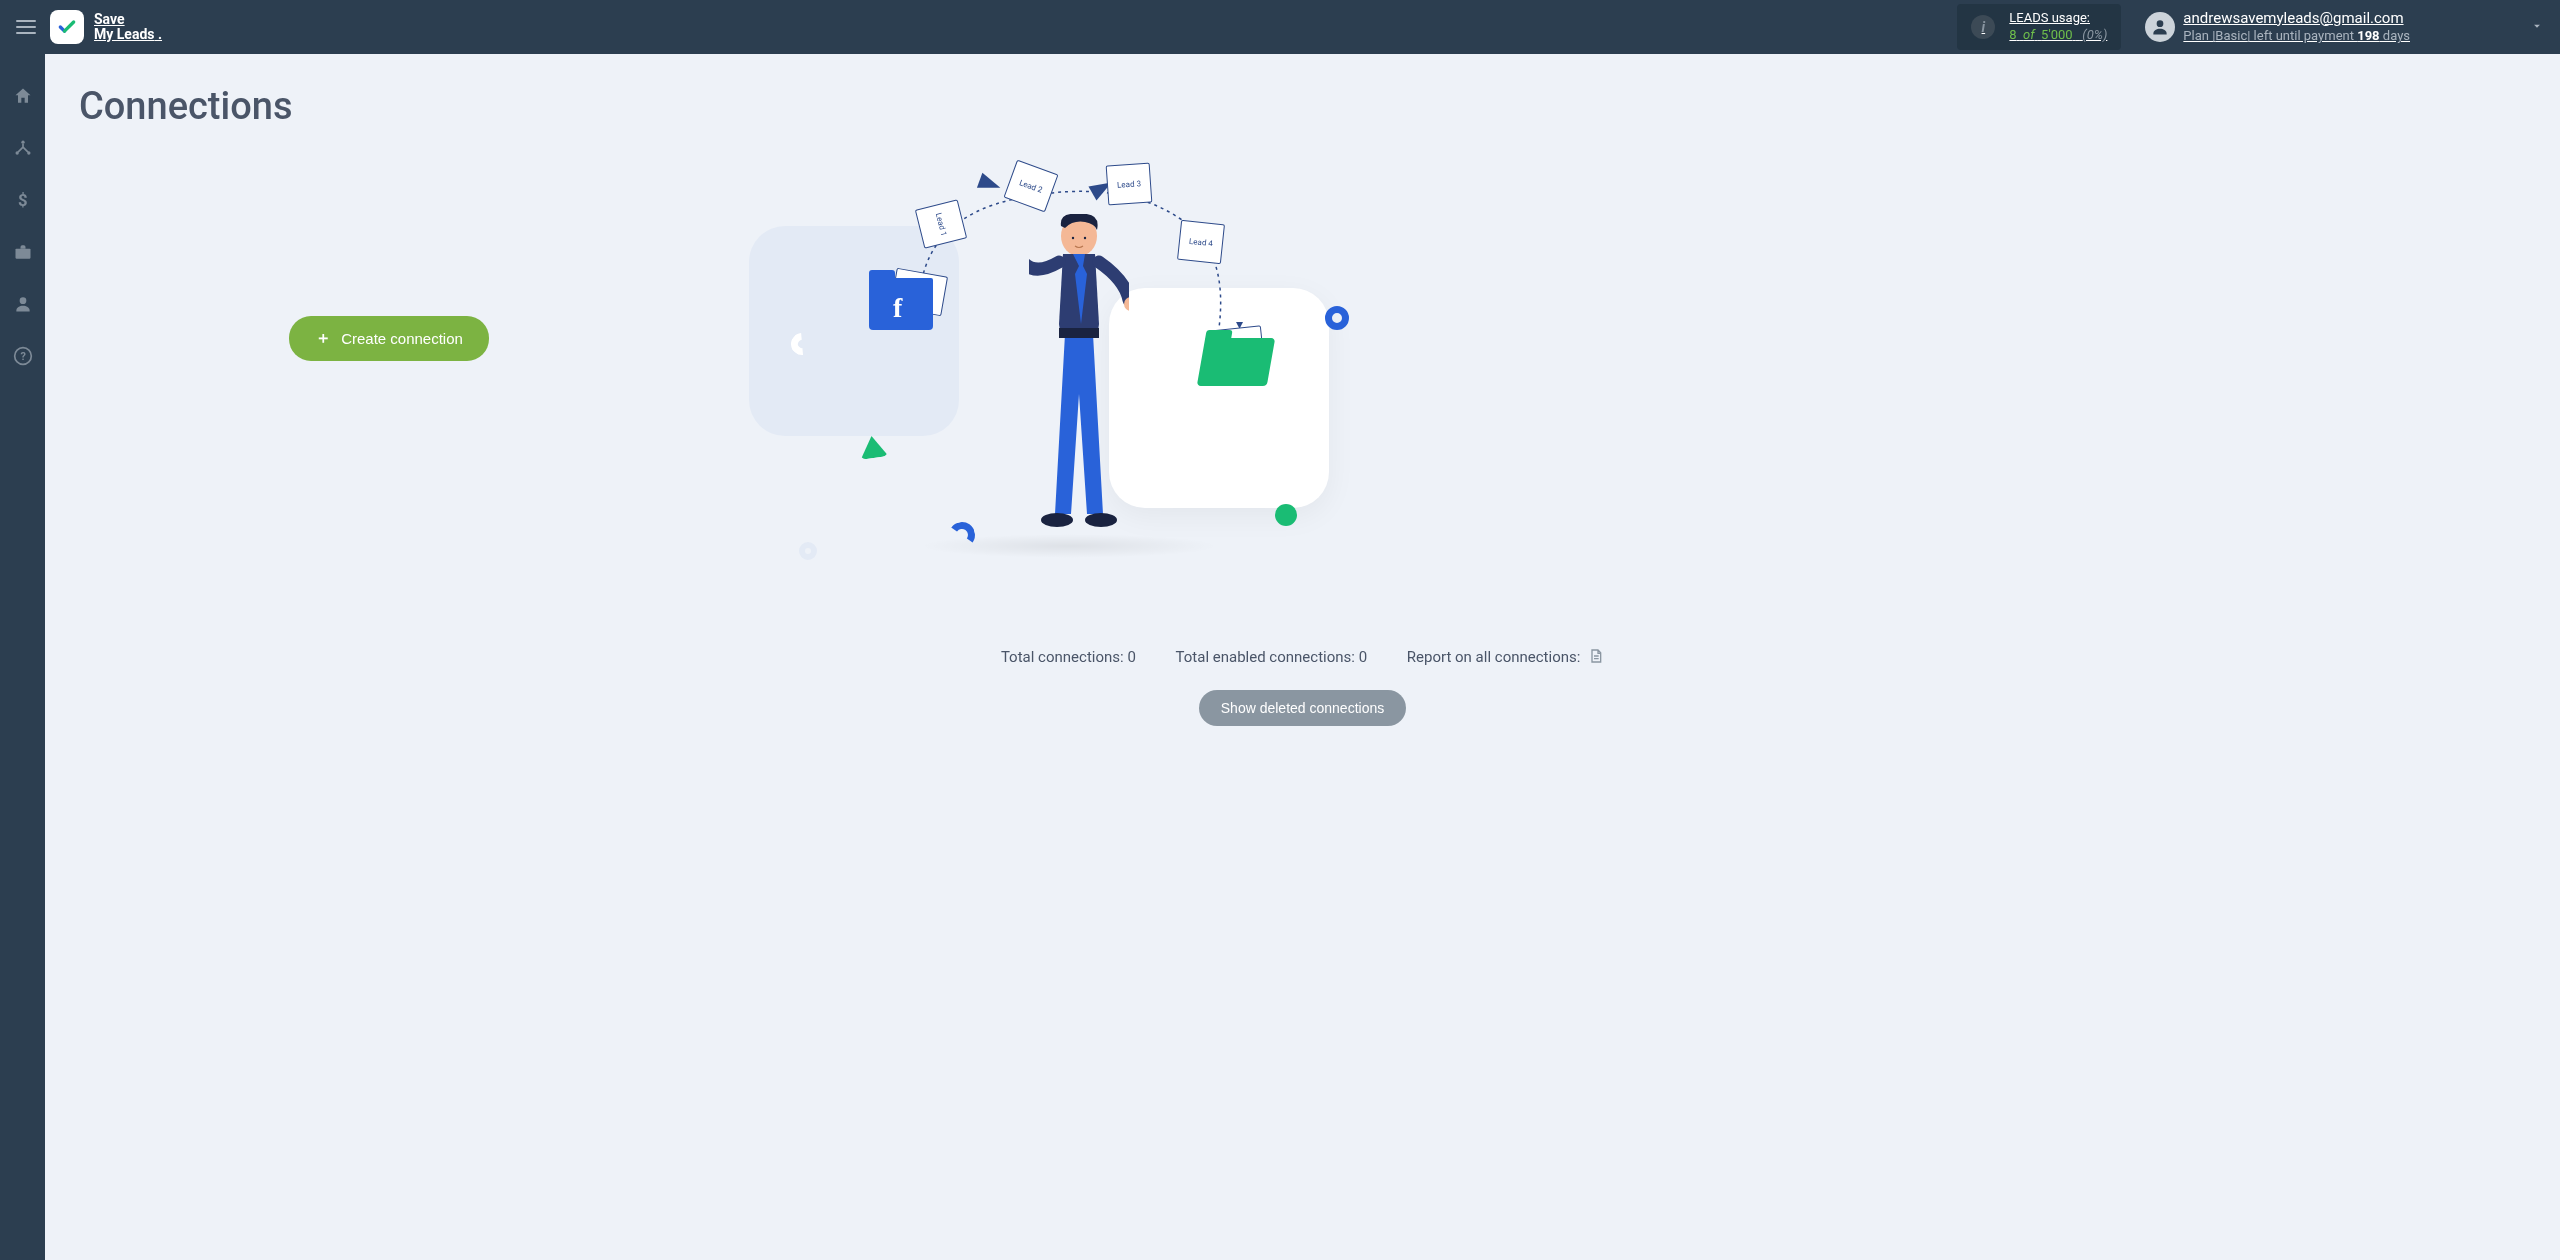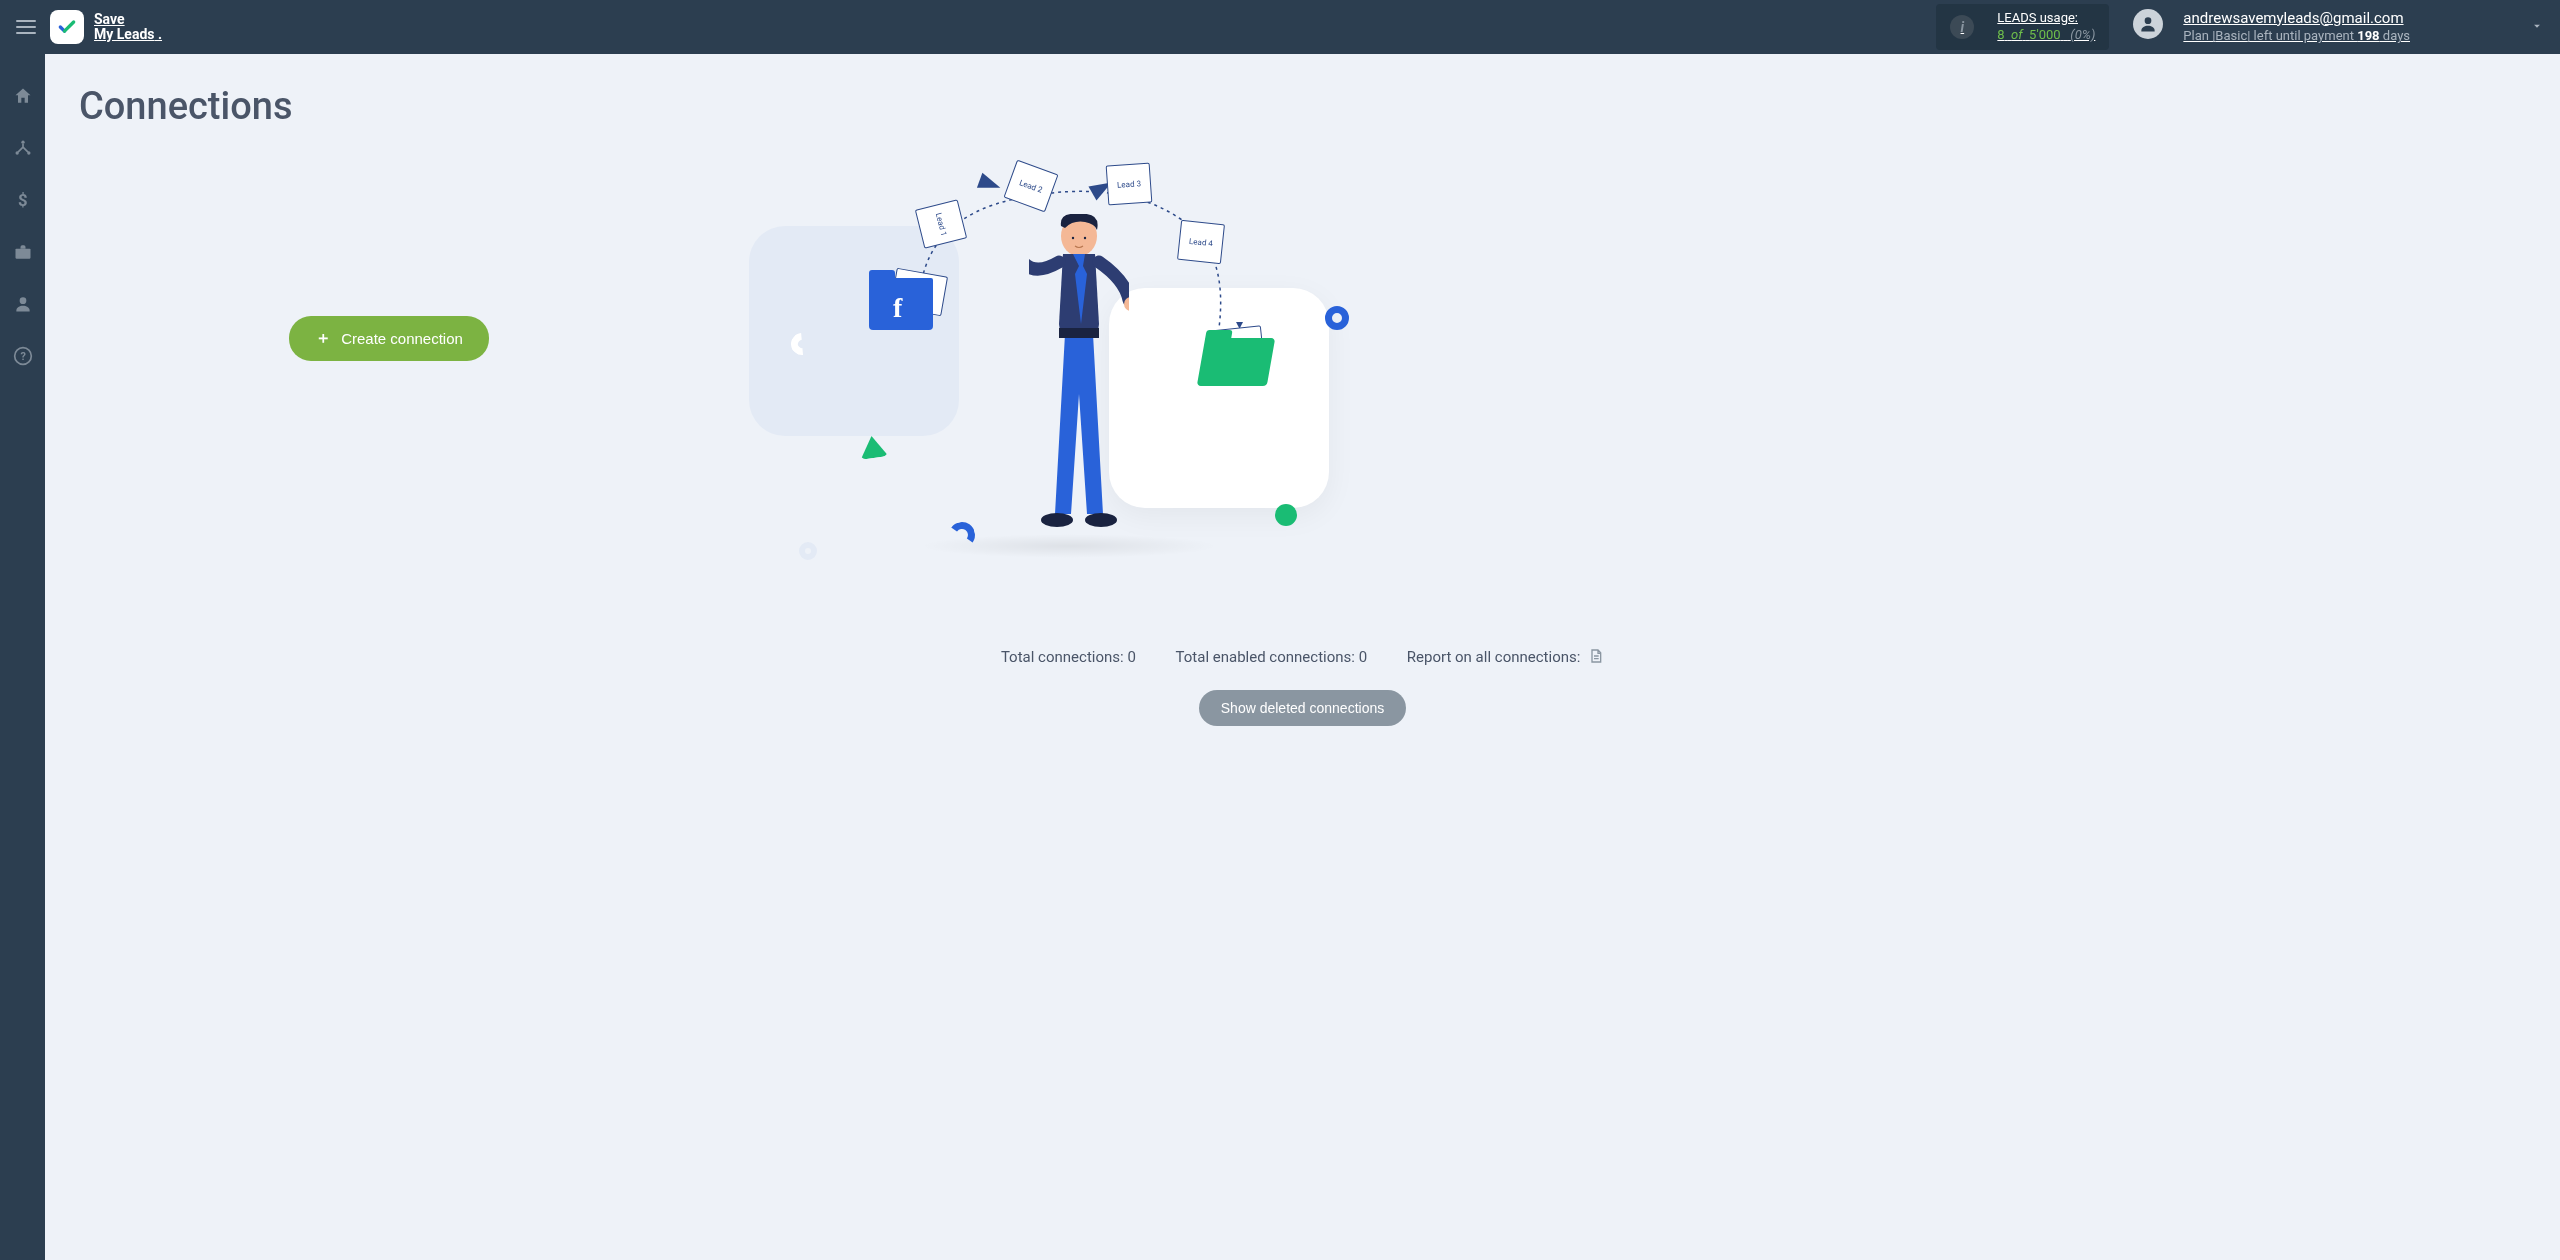--- a/index.html
+++ b/index.html
@@ -21,26 +21,26 @@
     .hamburger { display:flex; flex-direction:column; gap:4px; margin-right:14px; cursor:pointer; }
     .hamburger span { width:20px; height:2px; background:#aab4bf; border-radius:1px; }
     .logo { display:flex; align-items:center; gap:10px; }
     .logo-box { width:34px; height:34px; background:#fff; border-radius:8px; display:flex; align-items:center; justify-content:center; }
     .logo-check { width:20px; height:20px; }
     .logo-text { font-weight:700; font-size:14px; line-height:1.1; }
     .logo-text .line2::after { content:" ."; }
     .spacer { flex:1; }
     .usage-box { background:#233544; border-radius:4px; padding:6px 14px; display:flex; align-items:center; gap:14px; margin-right:24px; font-size:13px; }
     .usage-info-icon { width:24px; height:24px; border-radius:50%; background:#3c4a56; color:#8a96a1; display:flex; align-items:center; justify-content:center; font-size:14px; font-style:italic; font-weight:bold; }
-    .usage-text { line-height:1.3;margin-left:9px; }
+    .usage-text { line-height:1.3; }
     .usage-text .u-current { color:#6fbf4b; }
     .usage-text .u-of { color:#6fbf4b; font-style:italic; }
     .usage-text .u-total { color:#6fbf4b; }
     .usage-text .u-pct { color:#8a96a1; font-style:italic; }
-    .account { display:flex; gap:20px; font-size:13px; }
+    .account { display:flex; align-items:center; gap:8px; font-size:13px; }
     .avatar-circle { width:30px; height:30px; border-radius:50%; background:#ccd3da; display:flex; align-items:center; justify-content:center; }
     .avatar-circle svg { width:20px; height:20px; fill:#2c3e50; }
     .account-lines { line-height:1.3; }
     .account-email { color:#fff; font-size:15px; }
     .account-plan { color:#aab4bf; font-size:13px; }
     .account-plan b { color:#fff; }
     .chevron { margin-left:120px; color:#aab4bf; cursor:pointer; font-size:14px; }
 
     .body-wrap { display:flex; min-height: calc(100vh - 54px); }
     .sidebar { width:45px; background:#2c3e50; padding-top:28px; display:flex; flex-direction:column; align-items:center; gap:24px; }

